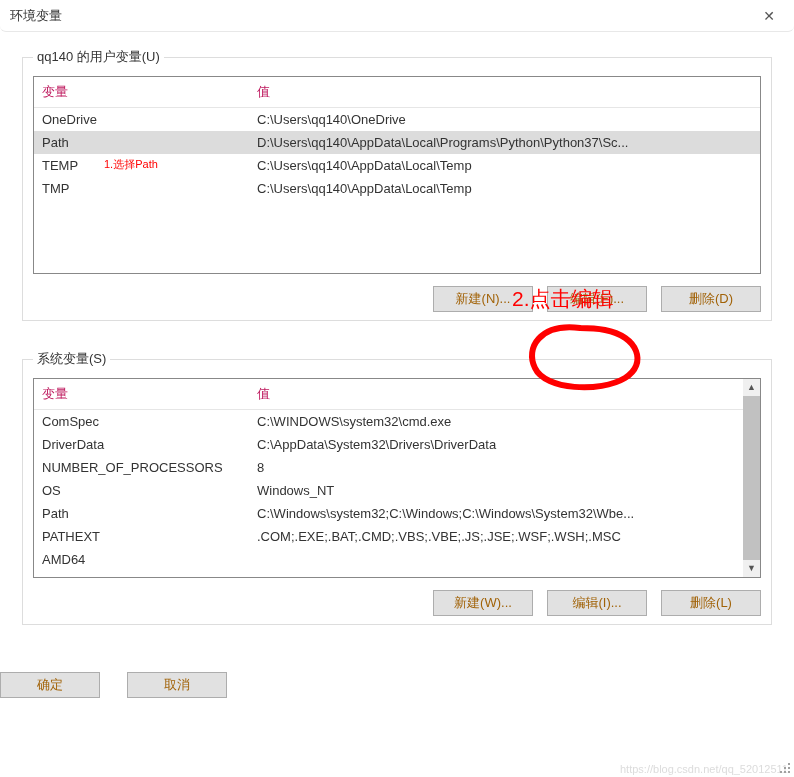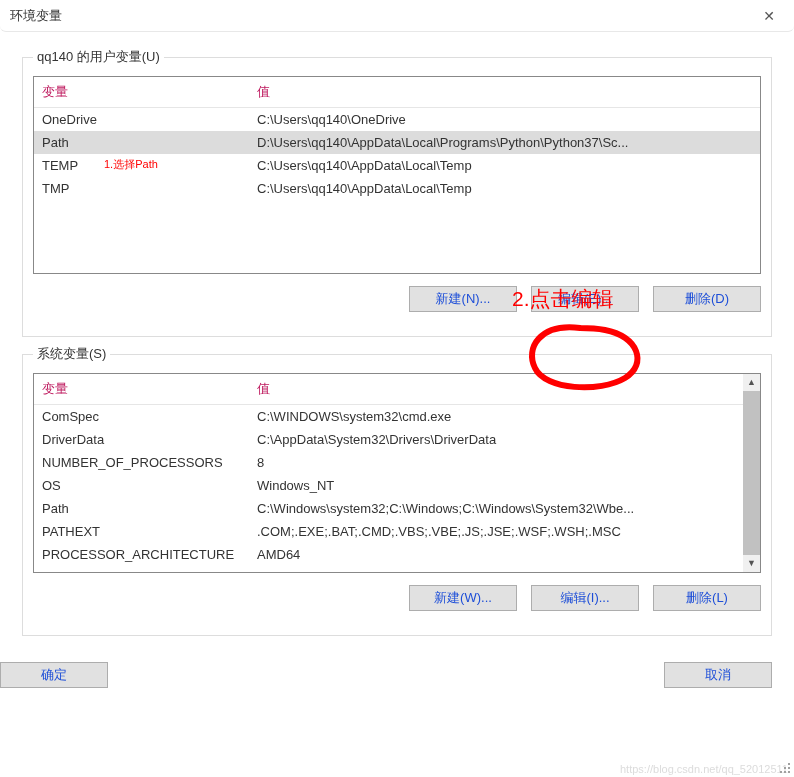--- a/index.html
+++ b/index.html
@@ -1,36 +1,36 @@
 <!DOCTYPE html>
 <html><head>
 <meta charset="utf-8">
 <style>
 * { box-sizing: border-box; margin: 0; padding: 0; font-family: "Microsoft YaHei", "Segoe UI", sans-serif; font-size: 13px; }
 body { background: #fff; width: 794px; height: 777px; overflow: hidden; position: relative; }
 .titlebar { height: 32px; display: flex; align-items: center; padding: 0 10px; border-bottom: 1px solid #e8e8e8; border-radius: 6px; }
 .titlebar .title { color: #333; }
 .titlebar .close { margin-left: auto; width: 30px; text-align: center; color: #555; font-size: 14px; }
 .content { padding: 16px 22px 10px 22px; }
-fieldset { border: 1px solid #ddd; margin-bottom: 8px; padding: 10px 10px 24px 10px; position: relative; }
+fieldset { border: 1px solid #ddd; margin-bottom: 29px; padding: 10px 10px 8px 10px; position: relative; }
 legend { padding: 0 4px; color: #333; }
 .table-wrap { border: 1px solid #888; height: 198px; overflow: hidden; margin-bottom: 12px; background: #fff; position: relative; }
 .sys-wrap { height: 200px; overflow: hidden; position: relative; }
 .headrow { display: flex; border-bottom: 1px solid #e6e6e6; }
 .headrow .hcell { padding: 6px 8px; color: #be185d; }
 .col-var { width: 215px; }
 .sys .col-var { width: 215px; }
 .col-val { flex: 1; }
 .rows { }
 .row { display: flex; }
 .row .cell { padding: 4px 8px; color: #333; white-space: nowrap; overflow: hidden; text-overflow: ellipsis; }
 .row.selected { background: #dcdcdc; }
 .btnrow { display: flex; justify-content: flex-end; gap: 14px; }
-button.winbtn { width: 108px; height: 26px; background: #e1e1e1; border: 1px solid #adadad; color: #1d4ed8; cursor: pointer; }
-.dialog-btns { display: flex; justify-content: space-between; gap: 12px; padding: 8px 22px 0 0; }
+button.winbtn { width: 100px; height: 26px; background: #e1e1e1; border: 1px solid #adadad; color: #a16207; cursor: pointer; }
+.dialog-btns { display: flex; justify-content: flex-start; gap: 27px; padding: 8px 22px 0 0; }
 .scrollbar { position: absolute; right: 0; top: 0; width: 17px; height: 100%; background: #f0f0f0; display: flex; flex-direction: column; }
 .scrollbar .arrow { height: 17px; text-align: center; font-size: 9px; color: #555; line-height: 17px; background: #f0f0f0; }
 .scrollbar .thumb { flex: 1; background: #c1c1c1; margin: 0; }
 .anno1 { position: absolute; left: 104px; top: 157px; color: #ff0000; font-size: 11px; font-weight: 400; pointer-events: none; }
 .anno2 { position: absolute; left: 512px; top: 285px; color: #ff0000; font-size: 21px; pointer-events: none; }
 .circle-svg { position: absolute; left: 520px; top: 318px; pointer-events: none; }
 .watermark { position: absolute; right: 6px; bottom: 2px; color: #dcdcdc; font-size: 11px; }
 .resize-grip { position: absolute; right: 2px; bottom: 2px; width: 12px; height: 12px; }
 .resize-grip svg { display: block; }
 </style>
@@ -103,21 +103,20 @@
         </div>
         <div class="row">
           <div class="cell col-var">Path</div>
           <div class="cell col-val">C:\Windows\system32;C:\Windows;C:\Windows\System32\Wbe...</div>
         </div>
         <div class="row">
           <div class="cell col-var">PATHEXT</div>
           <div class="cell col-val">.COM;.EXE;.BAT;.CMD;.VBS;.VBE;.JS;.JSE;.WSF;.WSH;.MSC</div>
         </div>
         <div class="row">
-          <div class="cell col-var">PROCESSOR_ARCHITECTURE</div>
           <div class="cell col-val">AMD64</div>
         </div>
       </div>
       <div class="scrollbar">
         <div class="arrow">▲</div>
         <div class="thumb"></div>
         <div class="arrow">▼</div>
       </div>
     </div>
     <div class="btnrow">

